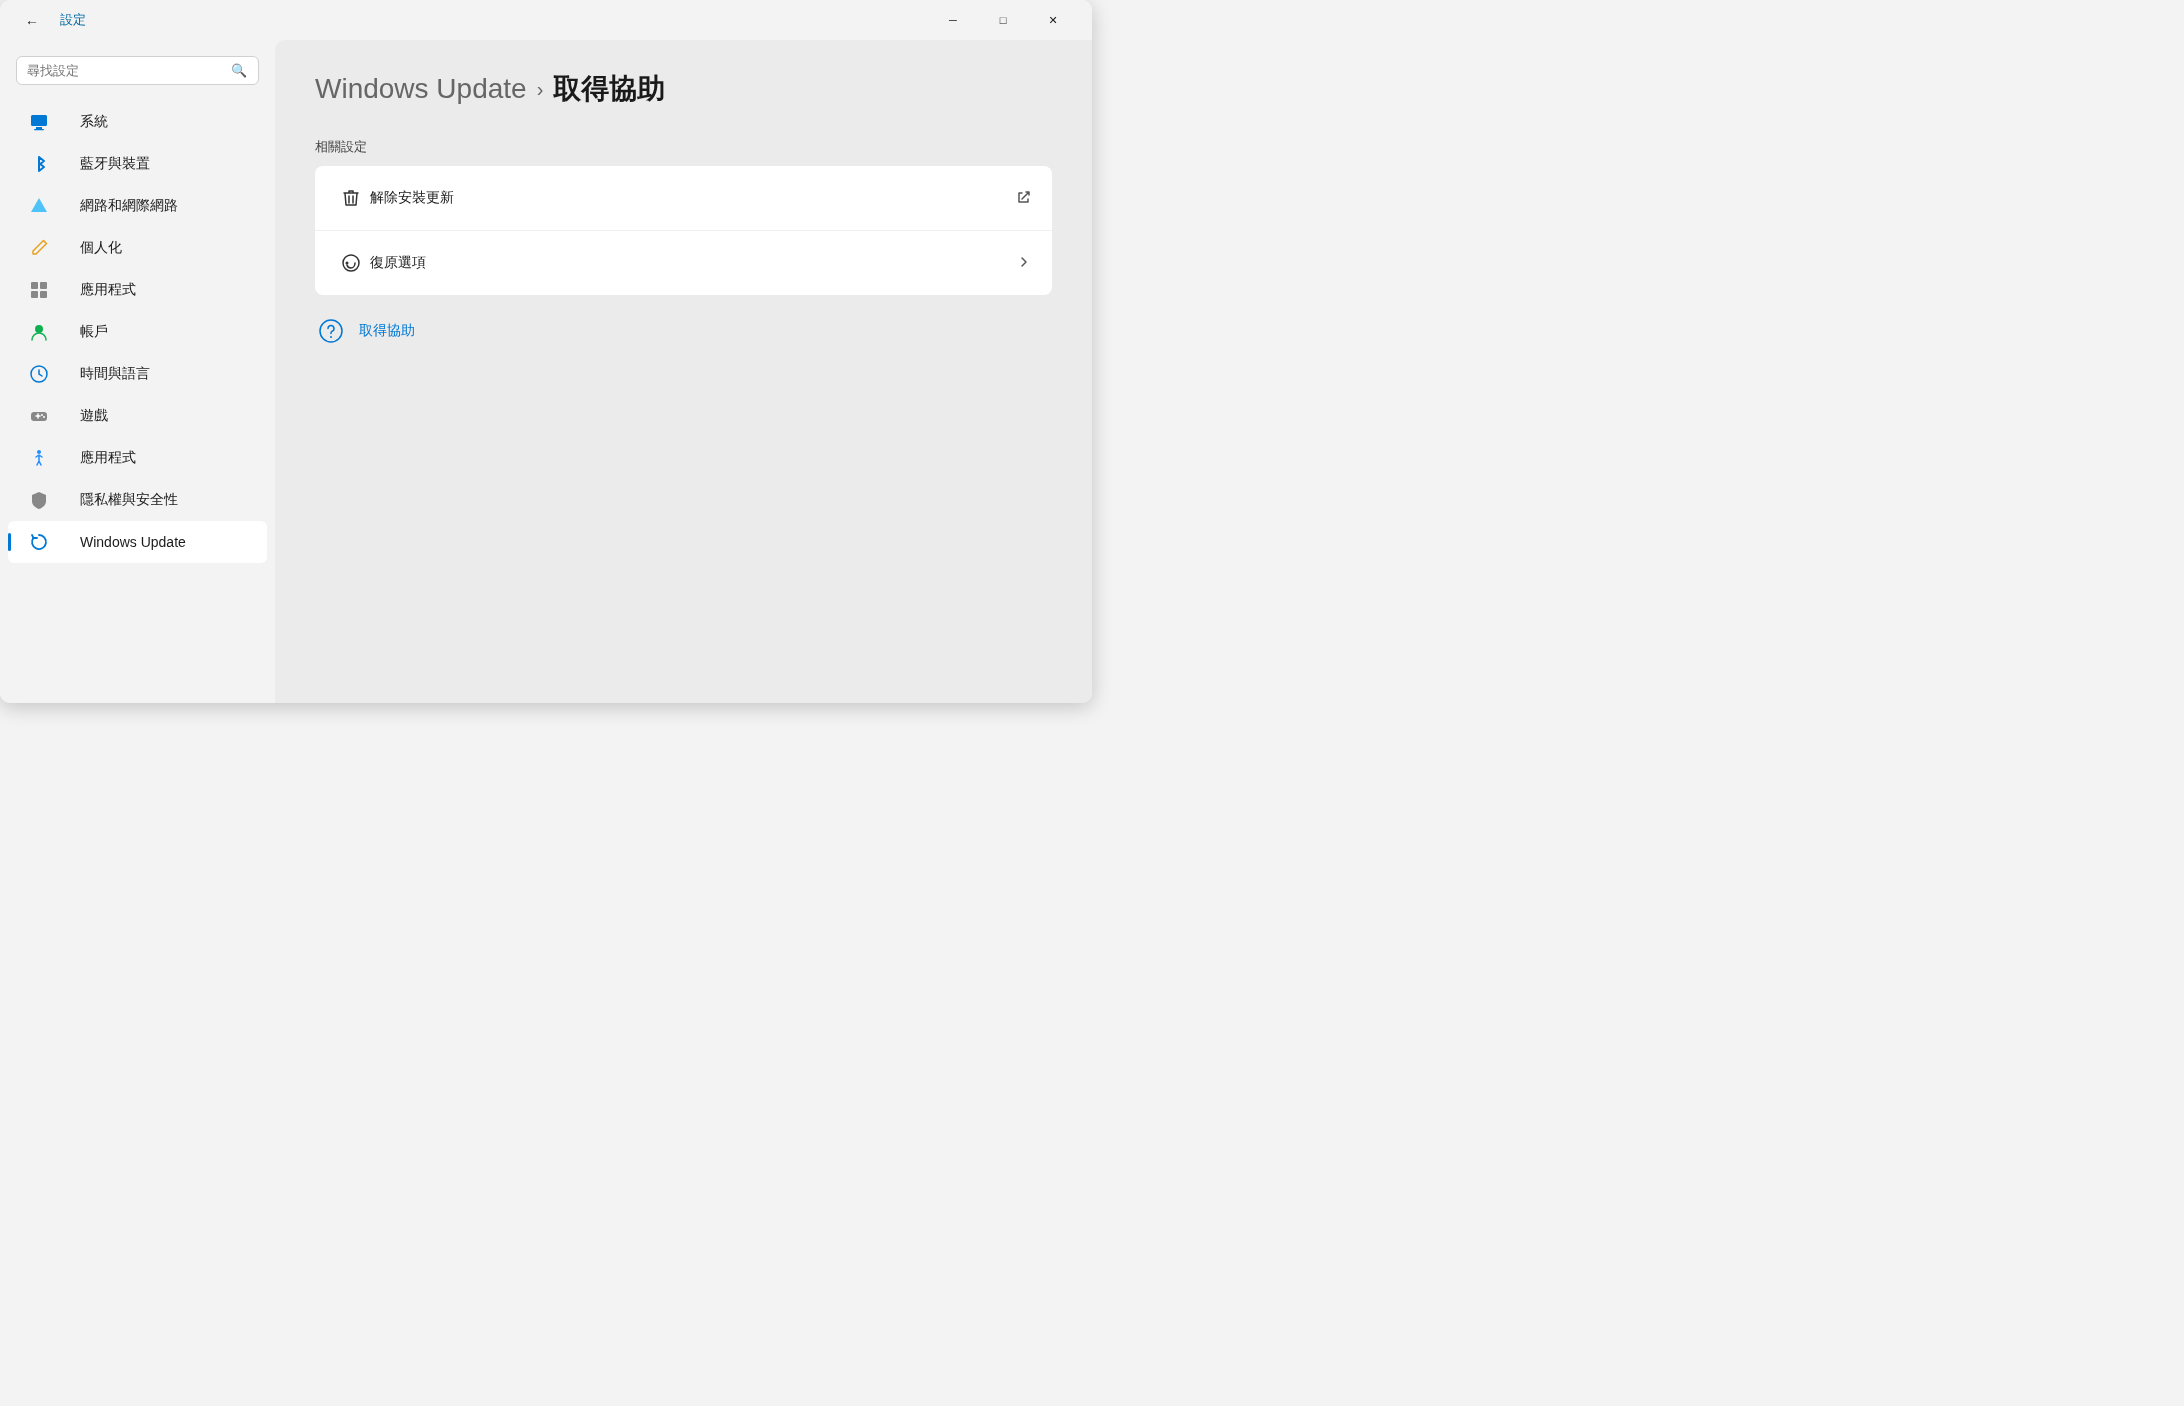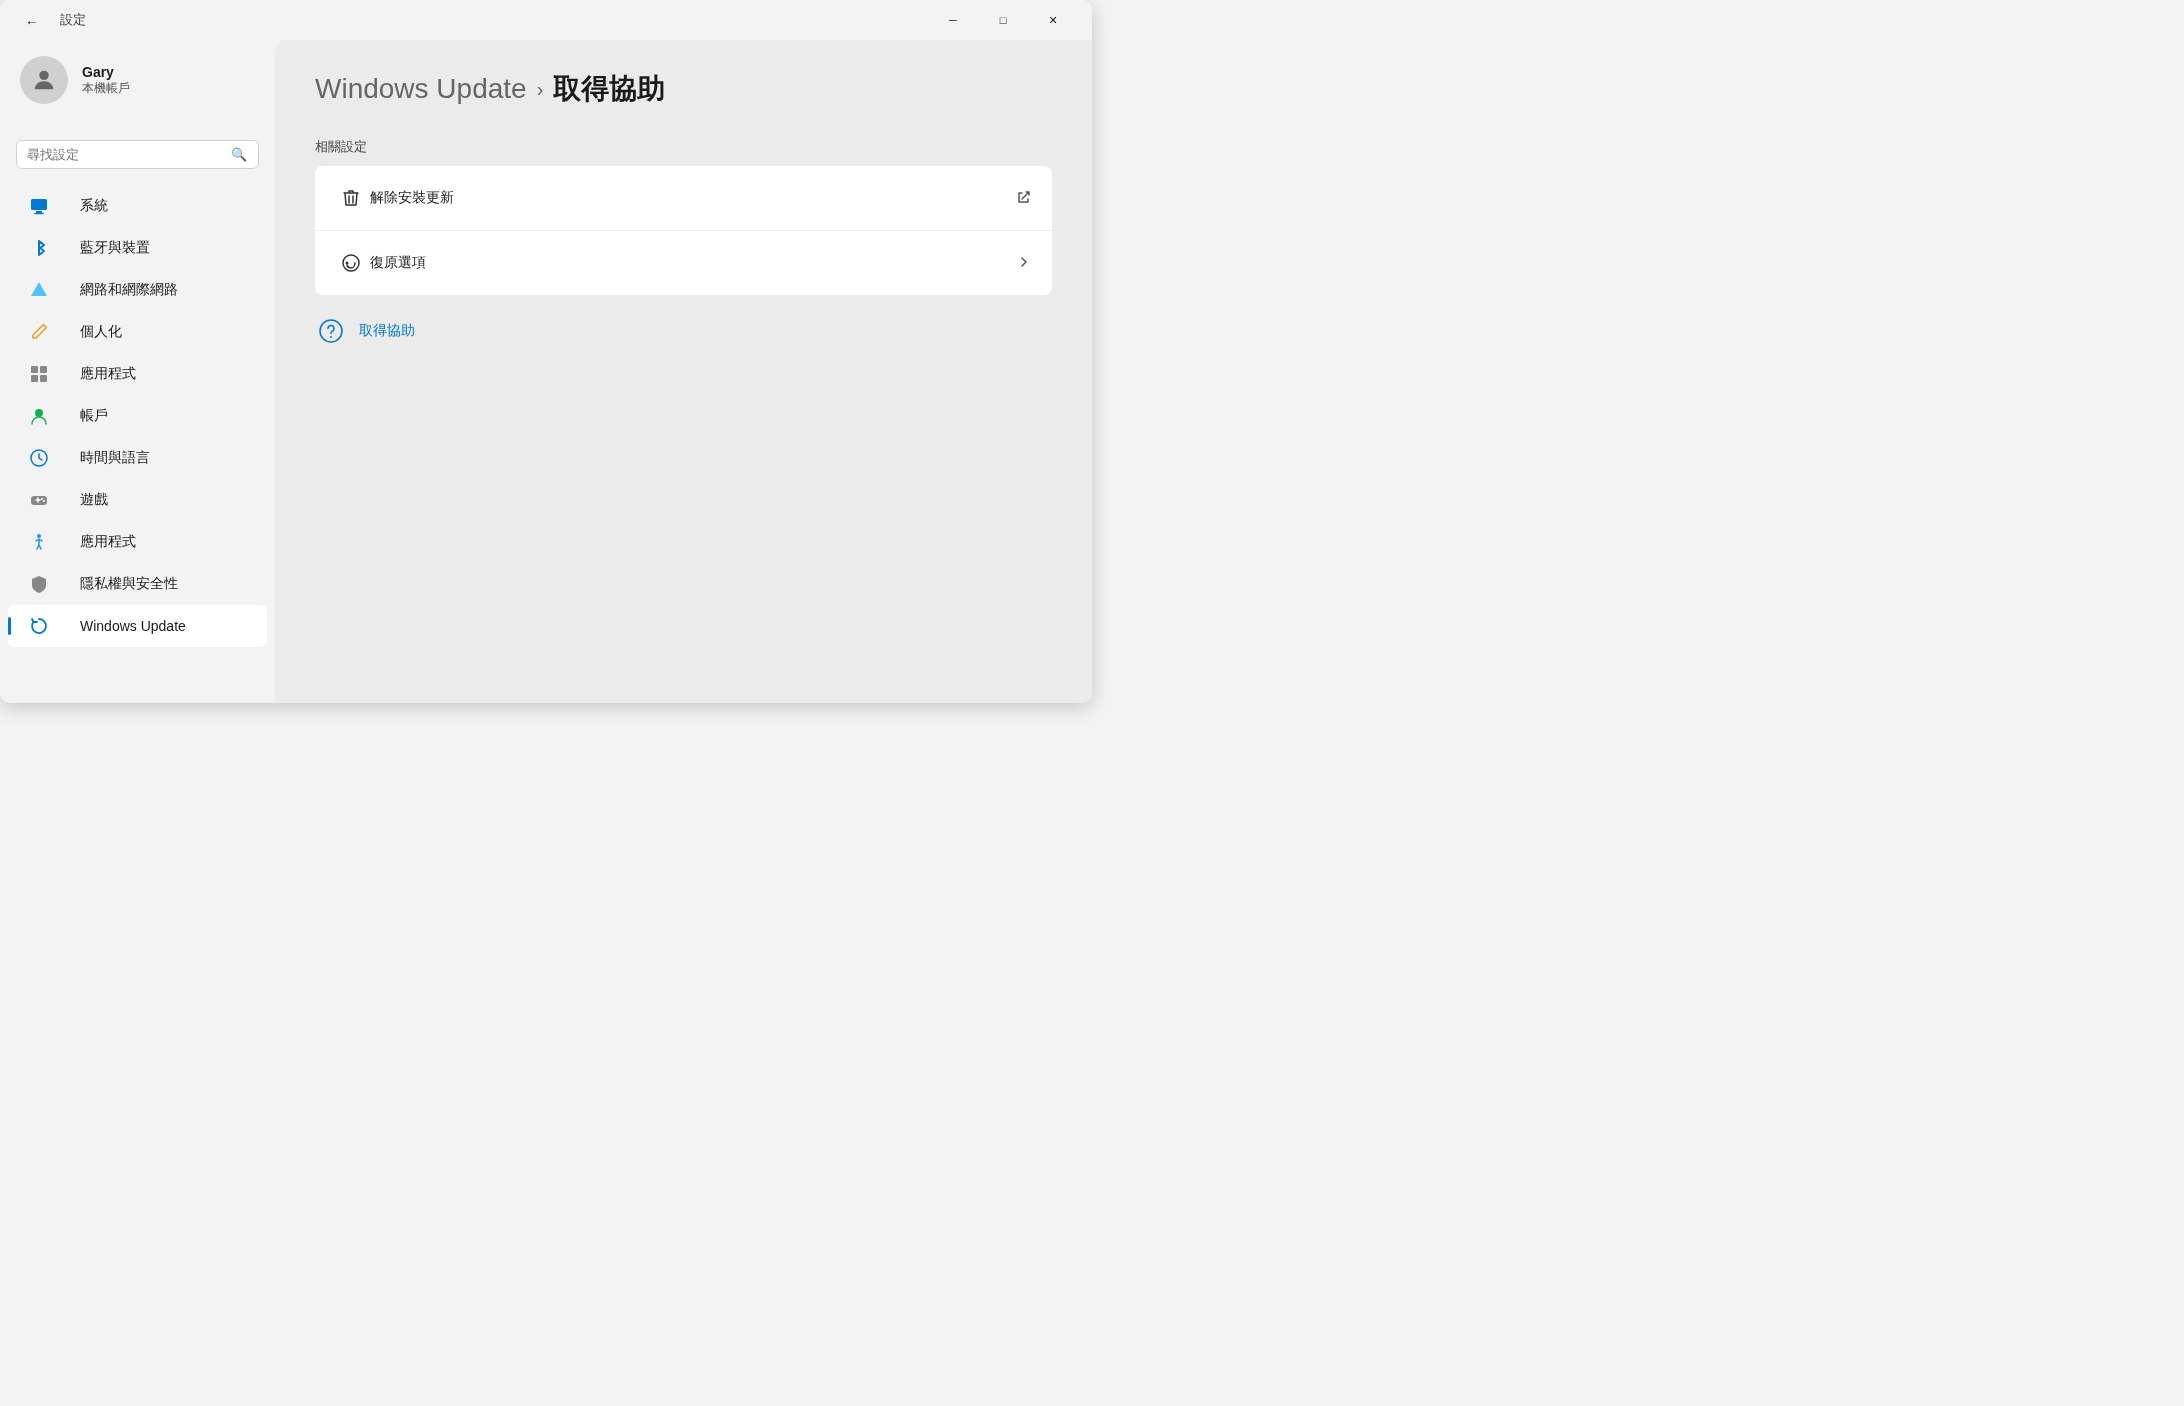--- a/index.html
+++ b/index.html
@@ -28,21 +28,21 @@
     }
 
     .title-bar-left {
       display: flex;
       align-items: center;
       gap: 12px;
     }
 
     .title-bar-title {
       font-size: 13px;
-      color: #404040;
+      color: #0369a1;
     }
 
     .title-bar-controls {
       display: flex;
       gap: 4px;
     }
 
     .title-bar-btn {
       width: 46px;
       height: 32px;
@@ -319,32 +319,20 @@
     <button class="title-bar-btn">─</button>
     <button class="title-bar-btn">□</button>
     <button class="title-bar-btn close">✕</button>
   </div>
 </div>
 
 <div class="app-body">
 
   <div class="sidebar">
 
-    <div class="user-section">
-      <div class="user-avatar">
-        <svg viewBox="0 0 24 24">
-          <circle cx="12" cy="8" r="4"></circle>
-          <path d="M4 20c0-4 3.6-7 8-7s8 3 8 7"></path>
-        </svg>
-      </div>
-      <div class="user-info">
-        <span class="user-name">Gary</span>
-        <span class="user-type">本機帳戶</span>
-      </div>
-    </div>
 
     <div class="search-container">
       <div class="search-box">
         <input type="text" placeholder="尋找設定" style="">
         <span class="search-icon-svg">🔍</span>
       </div>
     </div>
 
     <nav>
       <div class="nav-item">

